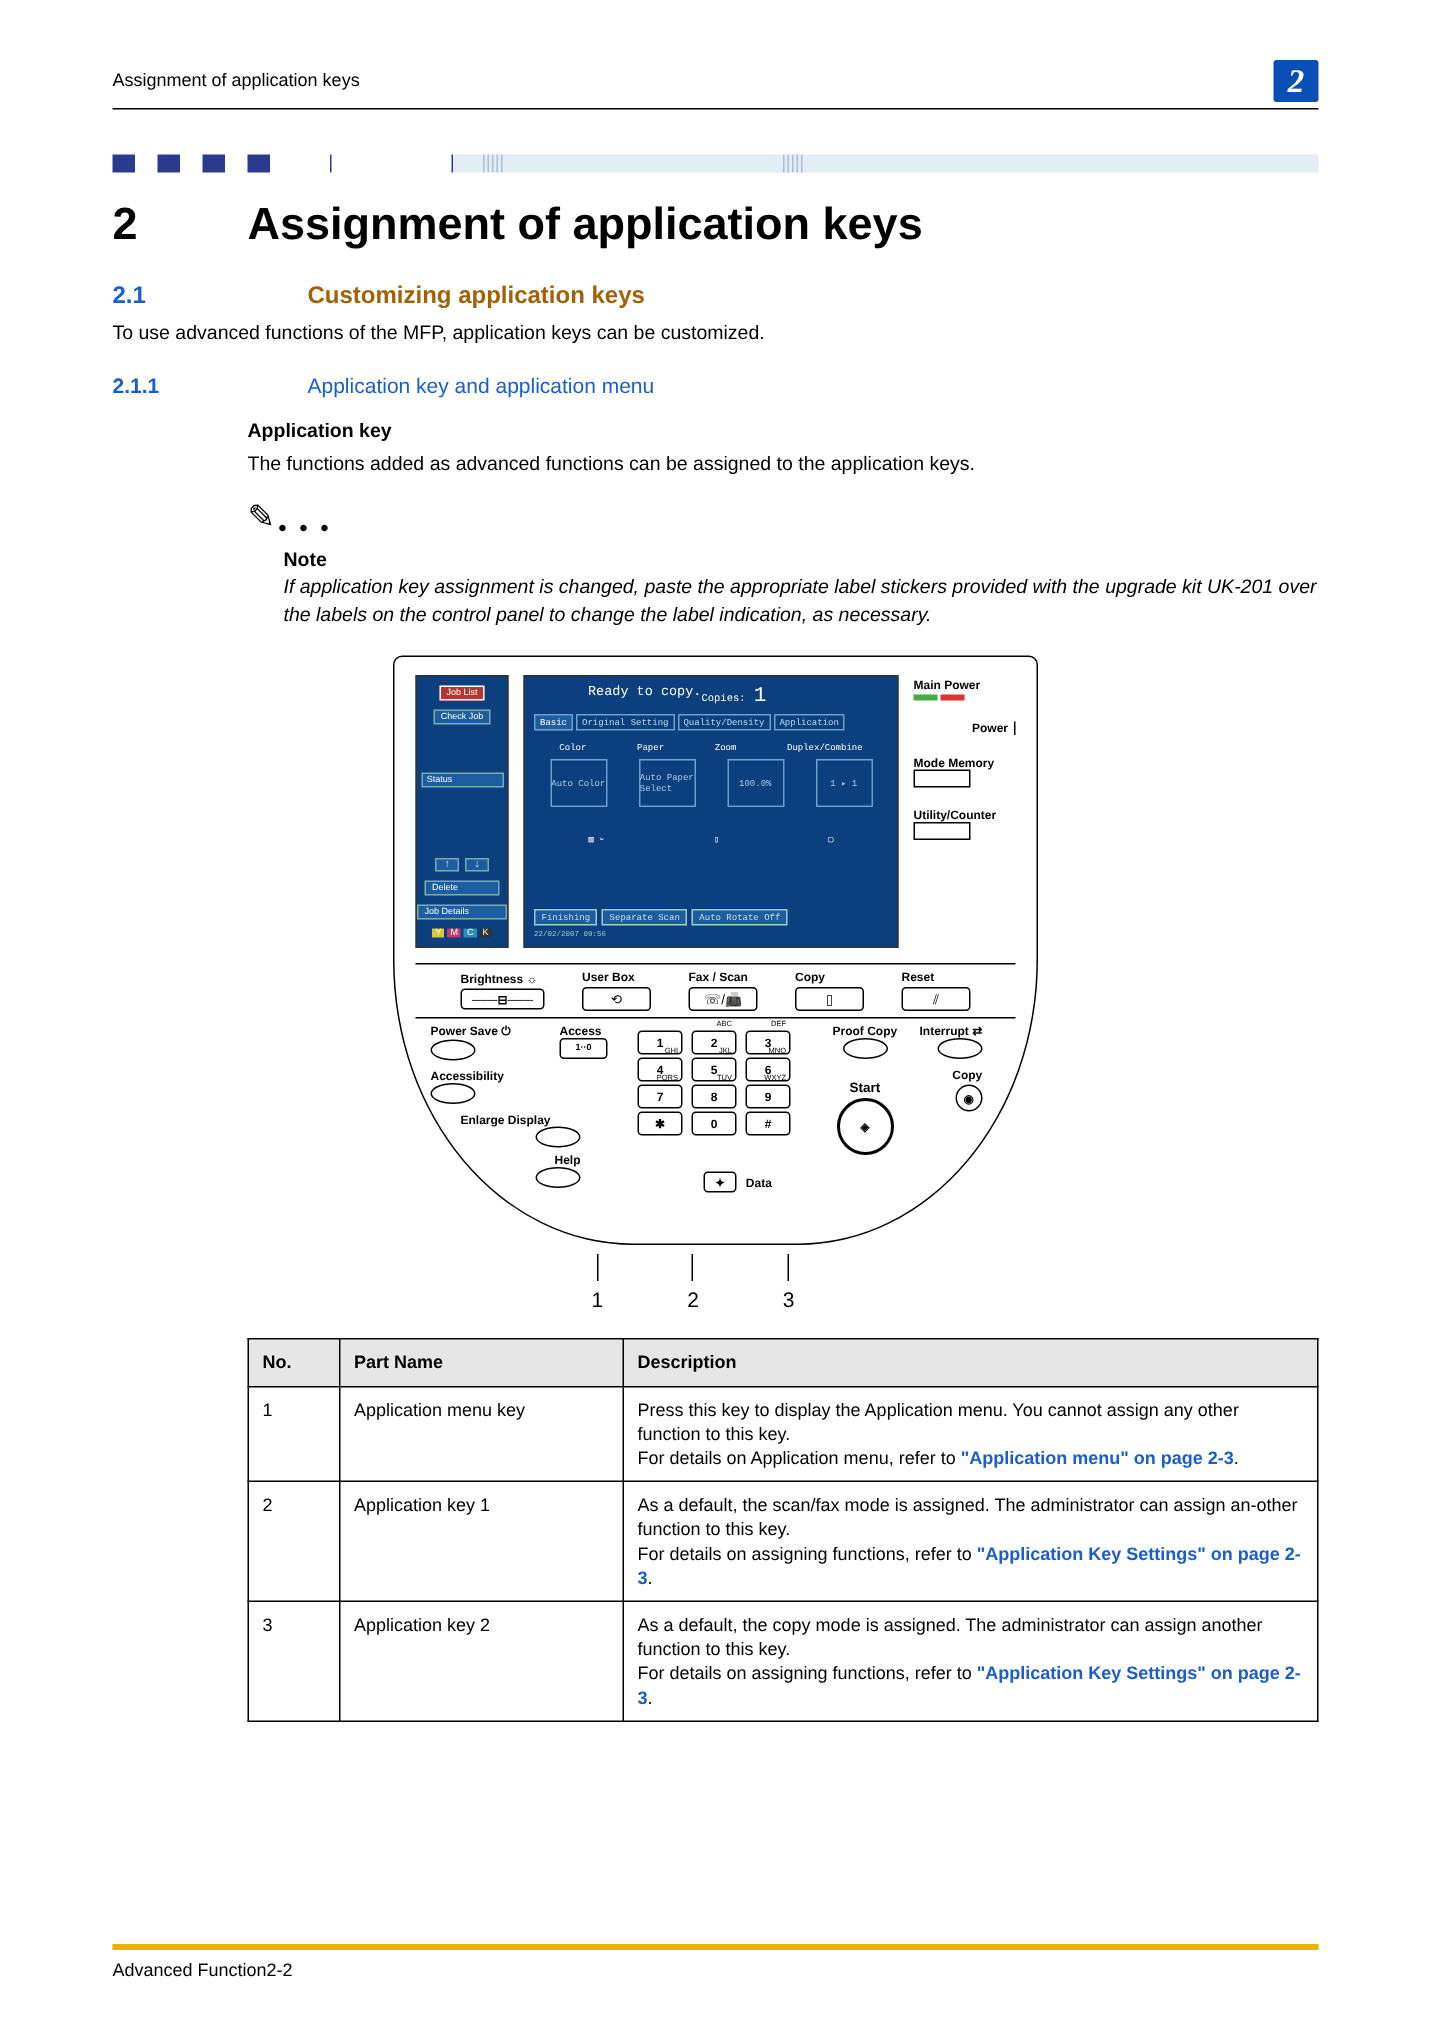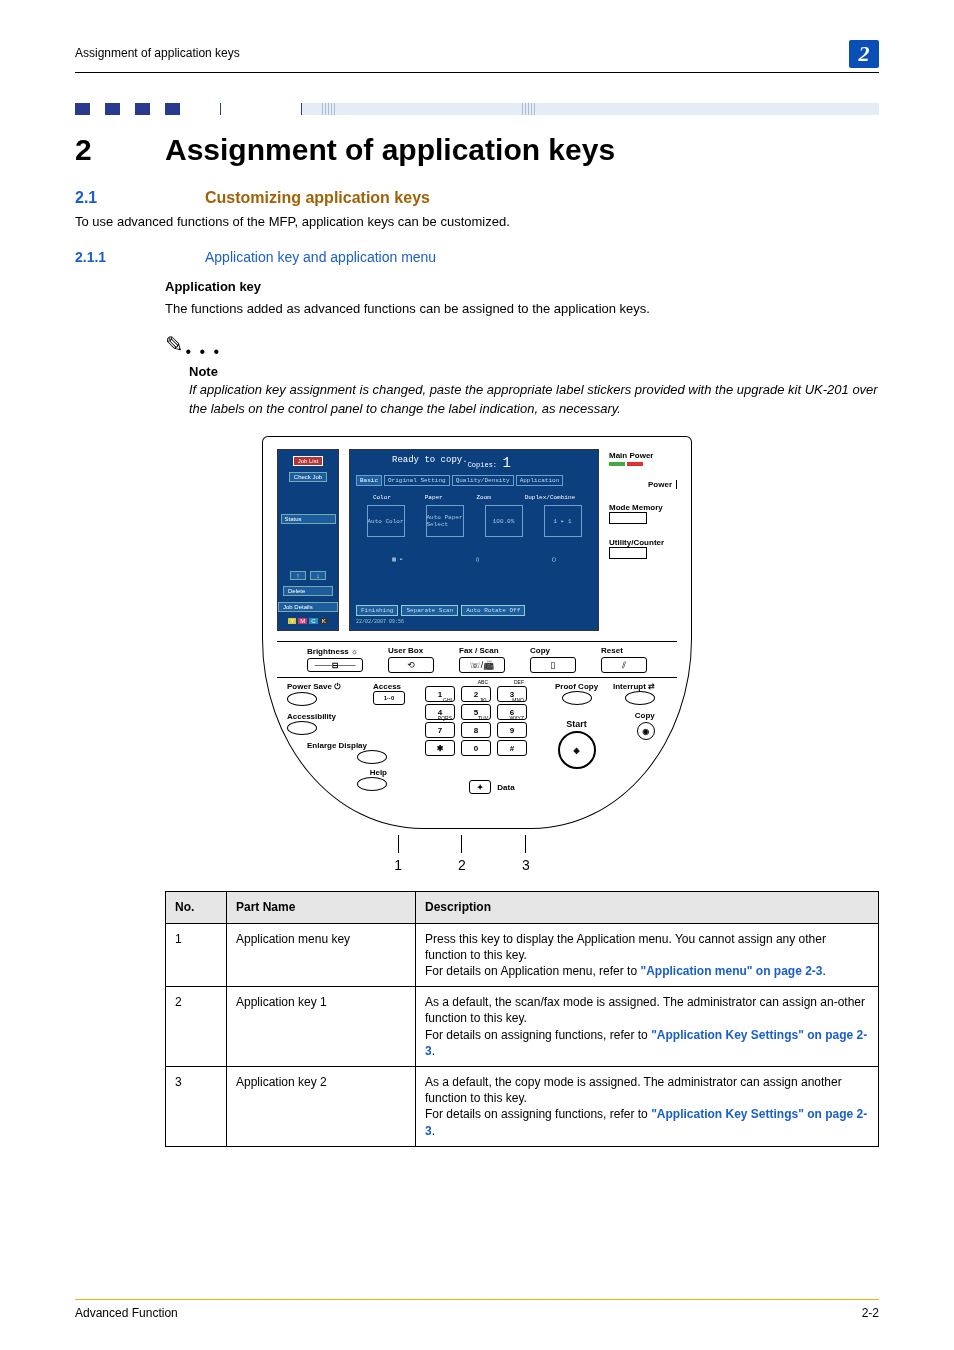--- a/index.html
+++ b/index.html
@@ -151,23 +151,23 @@
     line-height: 1.35;
   }
   table.parts th { background: #e6e6e6; font-weight: bold; }
   .col-no { width: 42px; }
   .col-part { width: 170px; }
   a.link { color: #1a5fc9; font-weight: bold; text-decoration: none; }
 
   .footer-row {
     position: absolute;
     left: 75px; right: 75px; bottom: 30px;
-    border-top: 1px solid #eab308;
+    border-top: 4px solid #eab308;
     padding-top: 6px;
-    display: flex; justify-content: space-between;
+    display: flex; justify-content: flex-start;
     font-size: 12px;
   }
 </style>
 </head>
 <body>
 
 <div class="page">
 
   <div class="header-row">
     <div class="header-left">Assignment of application keys</div>

